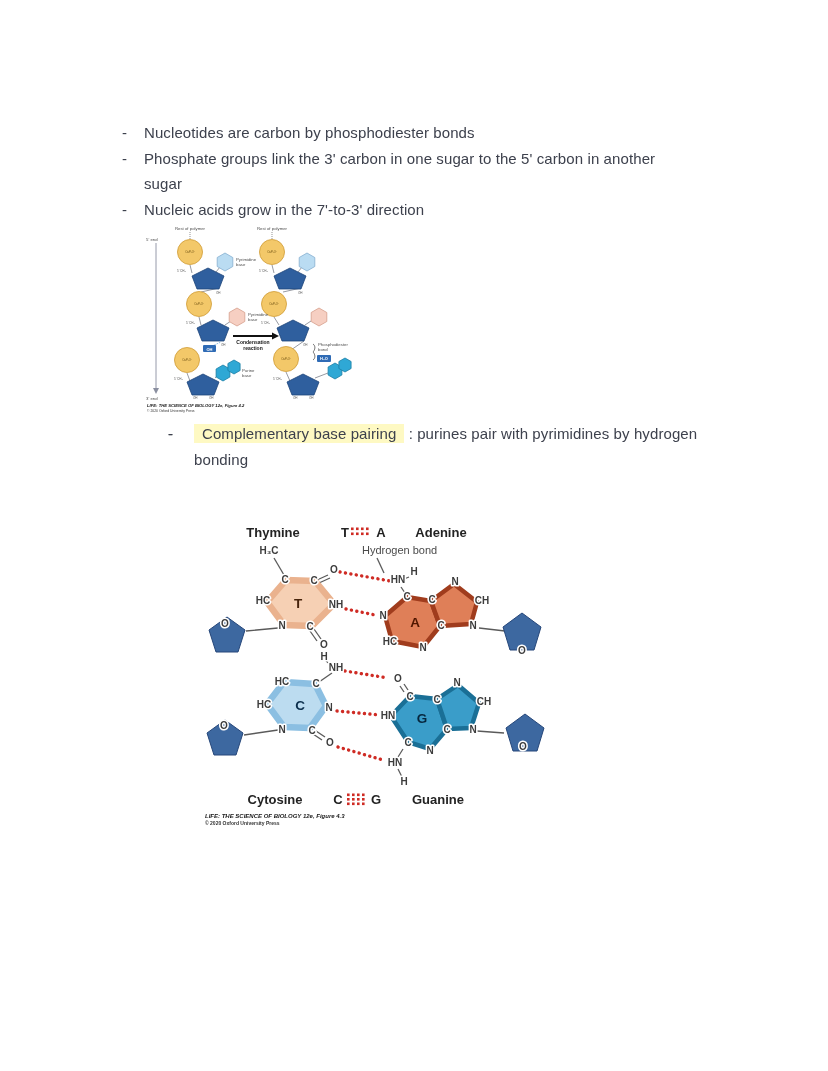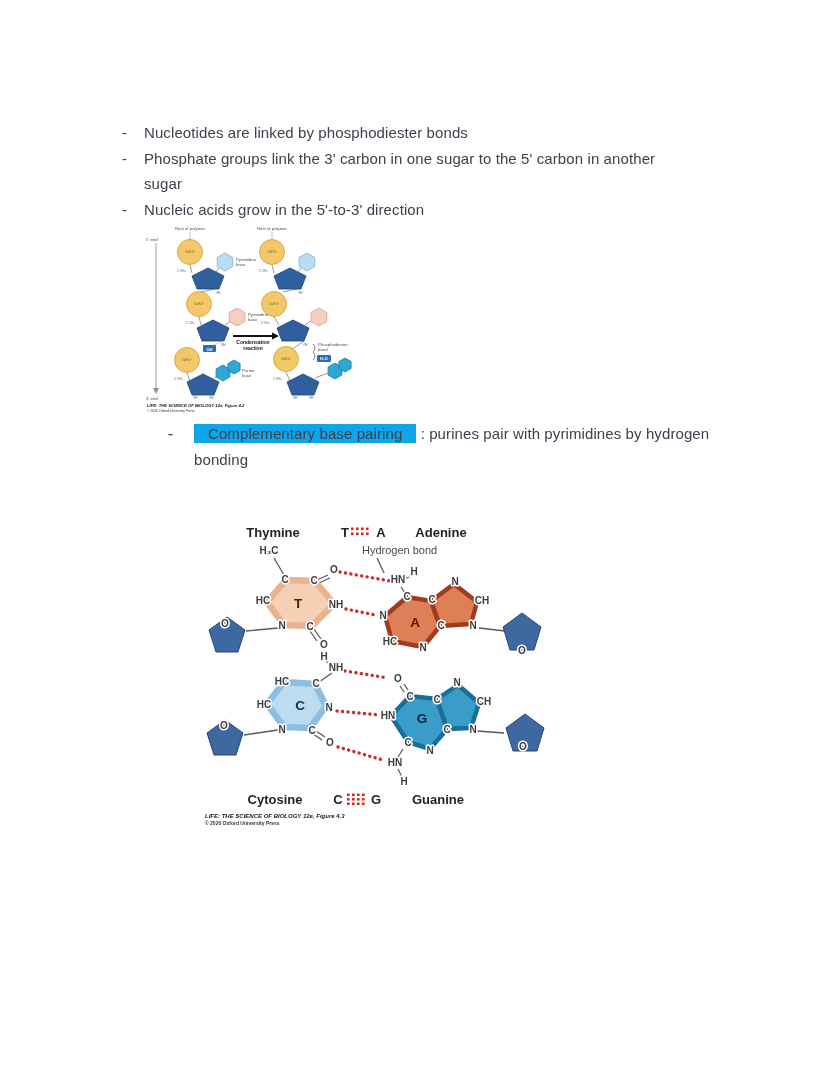--- a/index.html
+++ b/index.html
@@ -5,21 +5,21 @@
   html,body{margin:0;padding:0;}
   body{width:828px;height:1071px;background:#ffffff;font-family:"Liberation Sans",sans-serif;color:#3d414d;position:relative;overflow:hidden;}
   .page{position:absolute;inset:0;background:#fff;}
   .blist{position:absolute;font-size:15px;line-height:25.5px;letter-spacing:.1px;}
   .blist.l1{left:122px;top:120px;width:600px;}
   .blist.l2{left:168px;top:421px;width:585px;}
   .li{position:relative;padding-left:22px;}
   .l2 .li{padding-left:26px;}
   .li .txt{white-space:pre-line;}
   .dash{position:absolute;left:0;top:0;}
-  .hl{background:#0ea5e9;padding:1px 14px;}
+  .hl{background:#fef9c3;padding:1px 8px;}
   svg{position:absolute;overflow:visible;display:block;}
   #fig42{left:145px;top:222px;}
   #fig43{left:205px;top:523px;}
   
   .t42{font-size:4.3px;fill:#4d4d4d;}
   .t42m{text-anchor:middle;}
   .t42b{font-size:5px;font-weight:bold;fill:#151515;text-anchor:middle;}
   .t42w{font-size:4px;font-weight:bold;fill:#fff;text-anchor:middle;}
   .t42p{font-size:2.8px;fill:#6b4f10;text-anchor:middle;}
   .t42s{font-size:3px;fill:#555;}
@@ -40,30 +40,30 @@
   .rdot{fill:#cf2b24;}
 </style>
 </head>
 <body>
 
 <div class="page">
 
   <div class="blist l1">
     <div class="li">
       <span class="dash">-</span>
-      <span class="txt">Nucleotides are linked by phosphodiester bonds</span>
+      <span class="txt">Nucleotides are carbon by phosphodiester bonds</span>
     </div>
     <div class="li">
       <span class="dash">-</span>
       <span class="txt">Phosphate groups link the 3' carbon in one sugar to the 5' carbon in another
 sugar</span>
     </div>
     <div class="li">
       <span class="dash">-</span>
-      <span class="txt">Nucleic acids grow in the 5'-to-3' direction</span>
+      <span class="txt">Nucleic acids grow in the 7'-to-3' direction</span>
     </div>
   </div>
 
   <svg id="fig42" width="215" height="192" viewBox="0 0 215 192">
 
     <g>
       <line x1="11" y1="21" x2="11" y2="166" stroke="#8a8fa0" stroke-width="0.9"></line>
       <polygon points="8,166 14,166 11,172" fill="#8a8fa0"></polygon>
     </g>
     <text class="t42" x="1" y="19">5' end</text>

